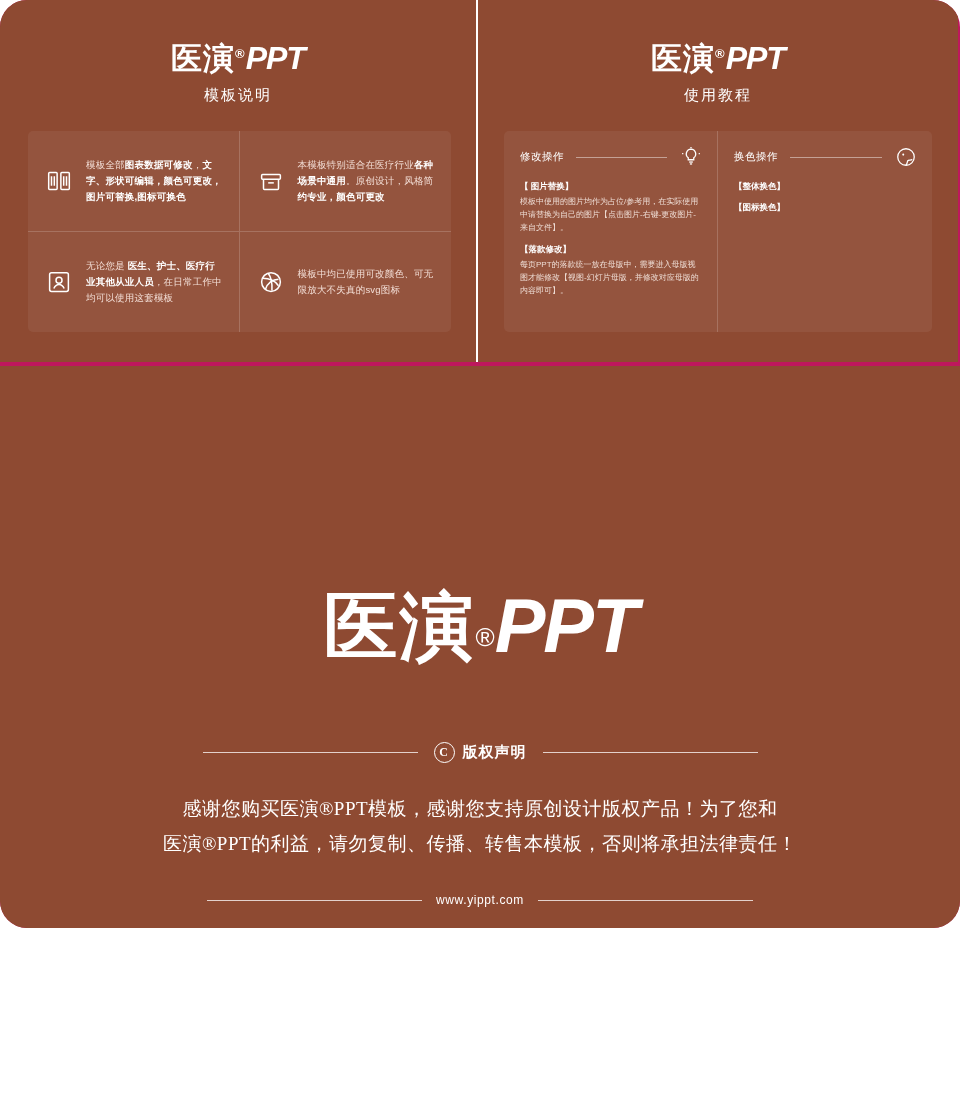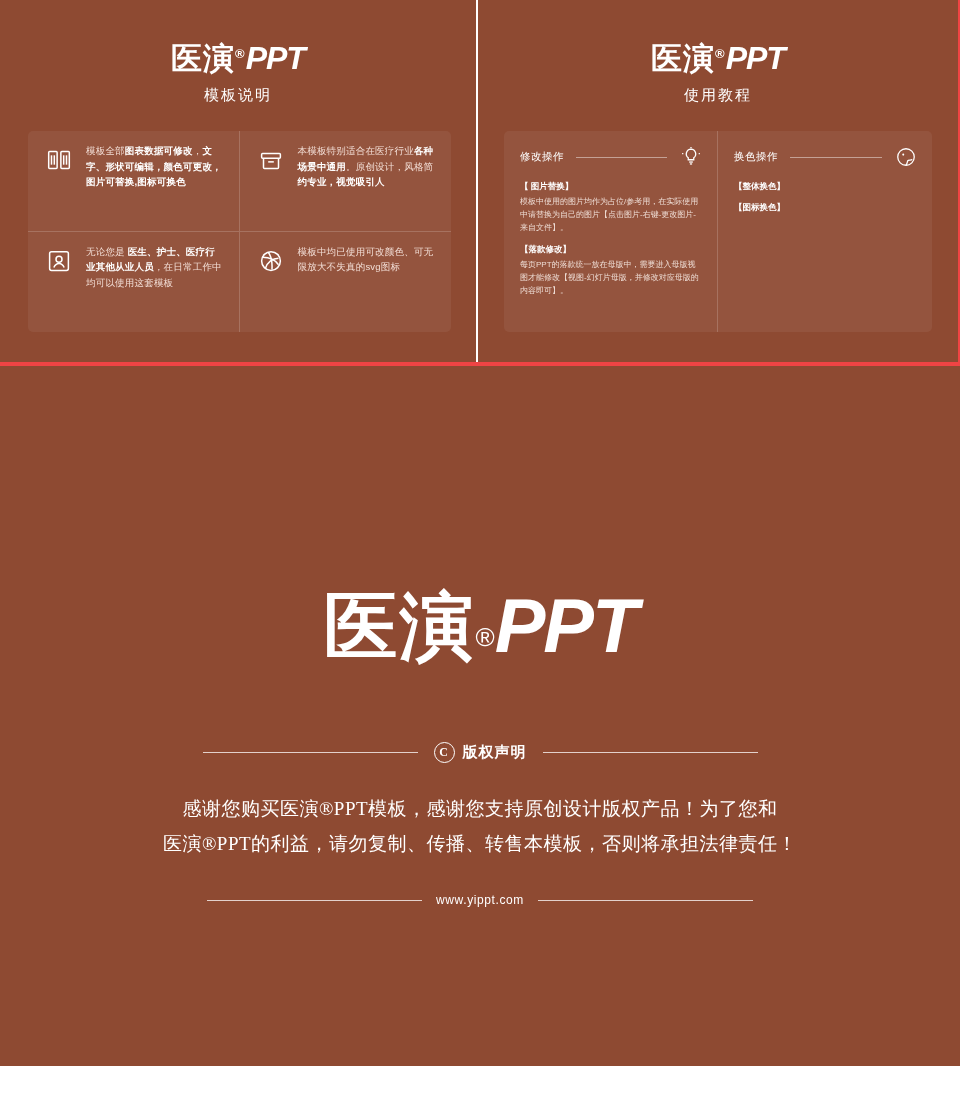--- a/index.html
+++ b/index.html
@@ -3,24 +3,25 @@
 <meta charset="utf-8">
 <style>
   * { box-sizing: border-box; }
   html, body {
     margin: 0; padding: 0;
     background: #ffffff;
     font-family: "Liberation Sans", sans-serif;
   }
   .page {
     width: 960px;
-    height: 1100px;
+    height: 928px;
     position: relative;
-    background: #ef4444;
+    background: #be185d;
     overflow: hidden;
+    border-radius: 27px;
   }
 
   
   .top-row {
     display: flex;
     width: 960px;
     height: 362px;
   }
   .slide {
     position: relative;
@@ -69,20 +70,21 @@
     width: 423px;
     height: 201px;
     display: grid;
     grid-template-columns: 1fr 1fr;
     grid-template-rows: 1fr 1fr;
     background: rgba(255,255,255,0.06);
     border-radius: 5px;
   }
   .feature-cell {
     display: flex;
+    align-items: center;
     gap: 10px;
     padding: 12px 14px;
     position: relative;
   }
   .feature-cell:nth-child(1),
   .feature-cell:nth-child(2) { border-bottom: 1px solid rgba(255,255,255,0.18); }
   .feature-cell:nth-child(1),
   .feature-cell:nth-child(3) { border-right: 1px solid rgba(255,255,255,0.18); }
   .f-icon {
     flex: 0 0 auto;
@@ -260,21 +262,21 @@
         </div>
 
         <div class="feature-cell">
           <span class="f-icon">
             <svg width="30" height="30" viewBox="0 0 32 32" fill="none" stroke="#ffffff" stroke-width="1.6">
               <rect x="6" y="9" width="20" height="5" rx="1"></rect>
               <path d="M8 14v10a1 1 0 0 0 1 1h14a1 1 0 0 0 1-1V14"></path>
               <line x1="13" y1="18" x2="19" y2="18"></line>
             </svg>
           </span>
-          <span class="f-text">本模板特别适合在医疗行业<b>各种场景中通用</b>。原创设计，风格简<b>约专业，视觉吸引人</b></span>
+          <span class="f-text">本模板特别适合在医疗行业<b>各种场景中通用</b>。原创设计，风格简<b>约专业，颜色可更改</b></span>
         </div>
 
         <div class="feature-cell">
           <span class="f-icon">
             <svg width="30" height="30" viewBox="0 0 32 32" fill="none" stroke="#ffffff" stroke-width="1.6">
               <rect x="6" y="6" width="20" height="20" rx="2"></rect>
               <circle cx="16" cy="14" r="3.2"></circle>
               <path d="M10.5 23c1.2-3 3.3-4.4 5.5-4.4s4.3 1.4 5.5 4.4"></path>
             </svg>
           </span>

